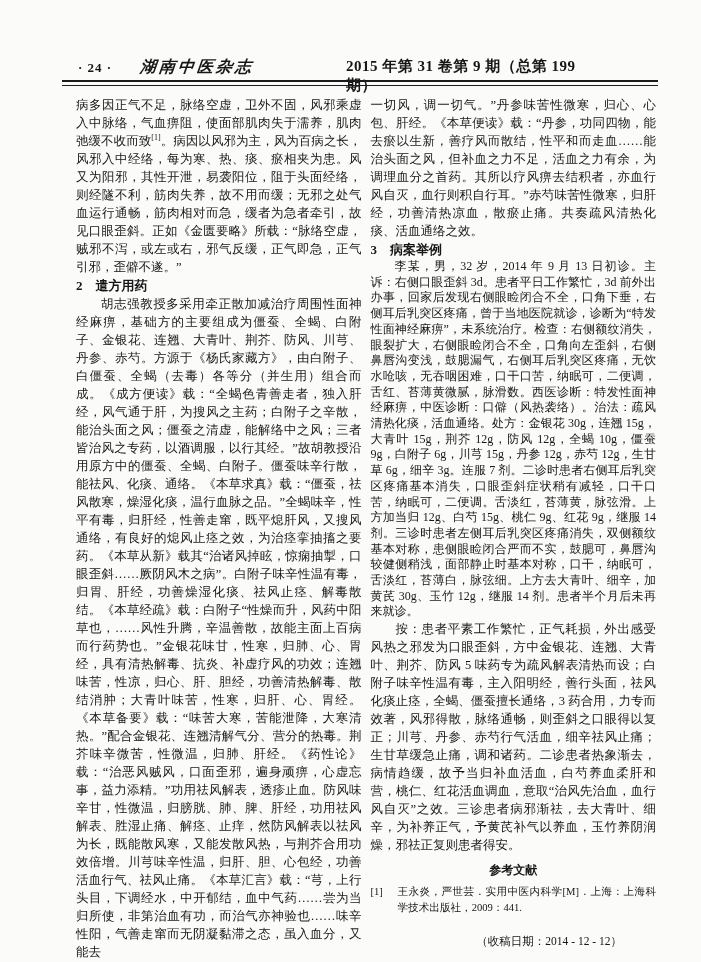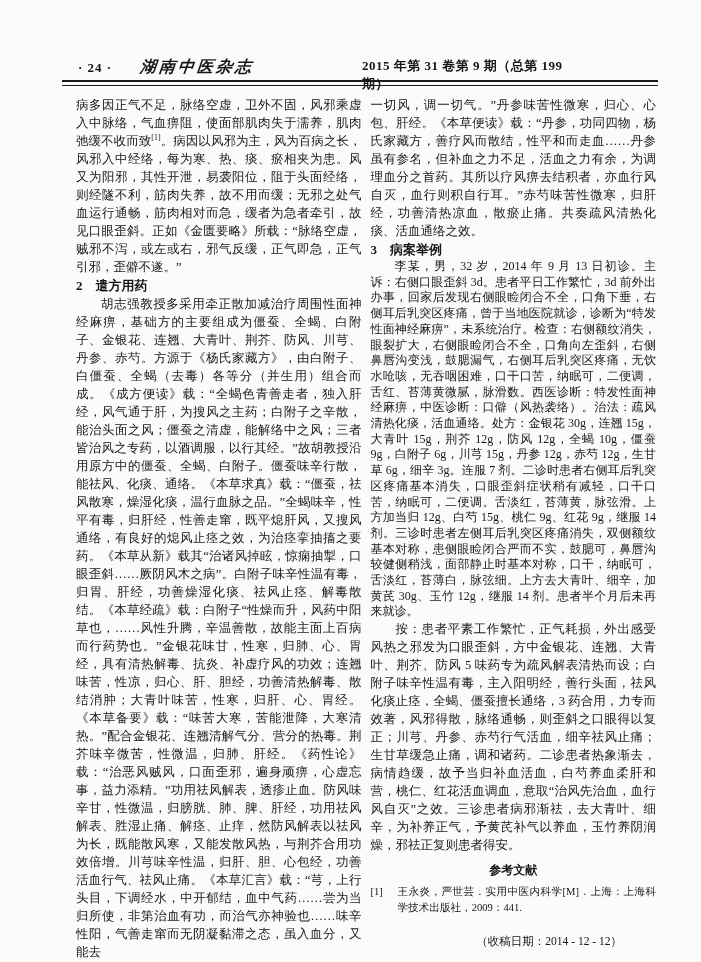--- a/index.html
+++ b/index.html
@@ -17,22 +17,22 @@
     position:absolute;top:57px;left:78px;right:44px;
     display:flex;align-items:baseline;
   }
   .pagenum{font-size:13px;letter-spacing:1px;font-weight:bold;}
   .jtitle{
     font-size:16px;font-weight:bold;font-style:italic;
     margin-left:28px;letter-spacing:3px;
     transform:skewX(-6deg);
   }
   .issue{
-    position:absolute;left:284px;top:0;
-    font-size:13px;font-weight:bold;letter-spacing:.5px;
+    position:absolute;left:268px;top:0;
+    font-size:15px;font-weight:bold;letter-spacing:.5px;
   }
   .double-rule{
     position:absolute;top:80px;left:62px;width:596px;height:3px;
     border-top:2.5px solid #1b1b1b;border-bottom:1.2px solid #1b1b1b;
   }
 
   
   .columns{
     position:absolute;top:96px;left:76px;width:580px;
     display:flex;gap:9px;
@@ -87,21 +87,21 @@
 
   <div class="columns">
 
     <section class="col">
       <p class="noindent"><span>病多因正气不足，脉络空虚，卫外不固，风邪乘虚入中脉络，气血痹阻，使面部肌肉失于濡养，肌肉弛缓不收而致</span><sup class="cite">[1]</sup><span>。病因以风邪为主，风为百病之长，风邪入中经络，每为寒、热、痰、瘀相夹为患。风又为阳邪，其性开泄，易袭阳位，阻于头面经络，则经隧不利，筋肉失养，故不用而缓；无邪之处气血运行通畅，筋肉相对而急，缓者为急者牵引，故见口眼歪斜。正如《金匮要略》所载：“脉络空虚，贼邪不泻，或左或右，邪气反缓，正气即急，正气引邪，歪僻不遂。”</span></p>
       <h2 class="sec"><span class="num">2</span><span>遣方用药</span></h2>
       <p>胡志强教授多采用牵正散加减治疗周围性面神经麻痹，基础方的主要组成为僵蚕、全蝎、白附子、金银花、连翘、大青叶、荆芥、防风、川芎、丹参、赤芍。方源于《杨氏家藏方》，由白附子、白僵蚕、全蝎（去毒）各等分（并生用）组合而成。《成方便读》载：“全蝎色青善走者，独入肝经，风气通于肝，为搜风之主药；白附子之辛散，能治头面之风；僵蚕之清虚，能解络中之风；三者皆治风之专药，以酒调服，以行其经。”故胡教授沿用原方中的僵蚕、全蝎、白附子。僵蚕味辛行散，能祛风、化痰、通络。《本草求真》载：“僵蚕，祛风散寒，燥湿化痰，温行血脉之品。”全蝎味辛，性平有毒，归肝经，性善走窜，既平熄肝风，又搜风通络，有良好的熄风止痉之效，为治痉挛抽搐之要药。《本草从新》载其“治诸风掉眩，惊痫抽掣，口眼歪斜……厥阴风木之病”。白附子味辛性温有毒，归胃、肝经，功善燥湿化痰、祛风止痉、解毒散结。《本草经疏》载：白附子“性燥而升，风药中阳草也，……风性升腾，辛温善散，故能主面上百病而行药势也。”金银花味甘，性寒，归肺、心、胃经，具有清热解毒、抗炎、补虚疗风的功效；连翘味苦，性凉，归心、肝、胆经，功善清热解毒、散结消肿；大青叶味苦，性寒，归肝、心、胃经。《本草备要》载：“味苦大寒，苦能泄降，大寒清热。”配合金银花、连翘清解气分、营分的热毒。荆芥味辛微苦，性微温，归肺、肝经。《药性论》载：“治恶风贼风，口面歪邪，遍身顽痹，心虚忘事，益力添精。”功用祛风解表，透疹止血。防风味辛甘，性微温，归膀胱、肺、脾、肝经，功用祛风解表、胜湿止痛、解痉、止痒，然防风解表以祛风为长，既能散风寒，又能发散风热，与荆芥合用功效倍增。川芎味辛性温，归肝、胆、心包经，功善活血行气、祛风止痛。《本草汇言》载：“芎，上行头目，下调经水，中开郁结，血中气药……尝为当归所使，非第治血有功，而治气亦神验也……味辛性阳，气善走窜而无阴凝黏滞之态，虽入血分，又能去</p>
     </section>
 
     <section class="col">
-      <p class="noindent">一切风，调一切气。”丹参味苦性微寒，归心、心包、肝经。《本草便读》载：“丹参，功同四物，杨氏家藏方，善疗风而散结，性平和而走血……丹参虽有参名，但补血之力不足，活血之力有余，为调理血分之首药。其所以疗风痹去结积者，亦血行风自灭，血行则积自行耳。”赤芍味苦性微寒，归肝经，功善清热凉血，散瘀止痛。共奏疏风清热化痰、活血通络之效。</p>
+      <p class="noindent">一切风，调一切气。”丹参味苦性微寒，归心、心包、肝经。《本草便读》载：“丹参，功同四物，能去瘀以生新，善疗风而散结，性平和而走血……能治头面之风，但补血之力不足，活血之力有余，为调理血分之首药。其所以疗风痹去结积者，亦血行风自灭，血行则积自行耳。”赤芍味苦性微寒，归肝经，功善清热凉血，散瘀止痛。共奏疏风清热化痰、活血通络之效。</p>
       <h2 class="sec"><span class="num">3</span><span>病案举例</span></h2>
       <p class="case">李某，男，32 岁，2014 年 9 月 13 日初诊。主诉：右侧口眼歪斜 3d。患者平日工作繁忙，3d 前外出办事，回家后发现右侧眼睑闭合不全，口角下垂，右侧耳后乳突区疼痛，曾于当地医院就诊，诊断为“特发性面神经麻痹”，未系统治疗。检查：右侧额纹消失，眼裂扩大，右侧眼睑闭合不全，口角向左歪斜，右侧鼻唇沟变浅，鼓腮漏气，右侧耳后乳突区疼痛，无饮水呛咳，无吞咽困难，口干口苦，纳眠可，二便调，舌红、苔薄黄微腻，脉滑数。西医诊断：特发性面神经麻痹，中医诊断：口僻（风热袭络）。治法：疏风清热化痰，活血通络。处方：金银花 30g，连翘 15g，大青叶 15g，荆芥 12g，防风 12g，全蝎 10g，僵蚕 9g，白附子 6g，川芎 15g，丹参 12g，赤芍 12g，生甘草 6g，细辛 3g。连服 7 剂。二诊时患者右侧耳后乳突区疼痛基本消失，口眼歪斜症状稍有减轻，口干口苦，纳眠可，二便调。舌淡红，苔薄黄，脉弦滑。上方加当归 12g、白芍 15g、桃仁 9g、红花 9g，继服 14 剂。三诊时患者左侧耳后乳突区疼痛消失，双侧额纹基本对称，患侧眼睑闭合严而不实，鼓腮可，鼻唇沟较健侧稍浅，面部静止时基本对称，口干，纳眠可，舌淡红，苔薄白，脉弦细。上方去大青叶、细辛，加黄芪 30g、玉竹 12g，继服 14 剂。患者半个月后未再来就诊。</p>
       <p>按：患者平素工作繁忙，正气耗损，外出感受风热之邪发为口眼歪斜，方中金银花、连翘、大青叶、荆芥、防风 5 味药专为疏风解表清热而设；白附子味辛性温有毒，主入阳明经，善行头面，祛风化痰止痉，全蝎、僵蚕擅长通络，3 药合用，力专而效著，风邪得散，脉络通畅，则歪斜之口眼得以复正；川芎、丹参、赤芍行气活血，细辛祛风止痛；生甘草缓急止痛，调和诸药。二诊患者热象渐去，病情趋缓，故予当归补血活血，白芍养血柔肝和营，桃仁、红花活血调血，意取“治风先治血，血行风自灭”之效。三诊患者病邪渐祛，去大青叶、细辛，为补养正气，予黄芪补气以养血，玉竹养阴润燥，邪祛正复则患者得安。</p>
       <div class="refs-heading">参考文献</div>
       <div class="ref-item">
         <span class="ref-label">[1]</span>
         <span class="ref-text">王永炎，严世芸．实用中医内科学[M]．上海：上海科学技术出版社，2009：441.</span>
       </div>
       <div class="received">（收稿日期：2014 - 12 - 12）</div>
     </section>

